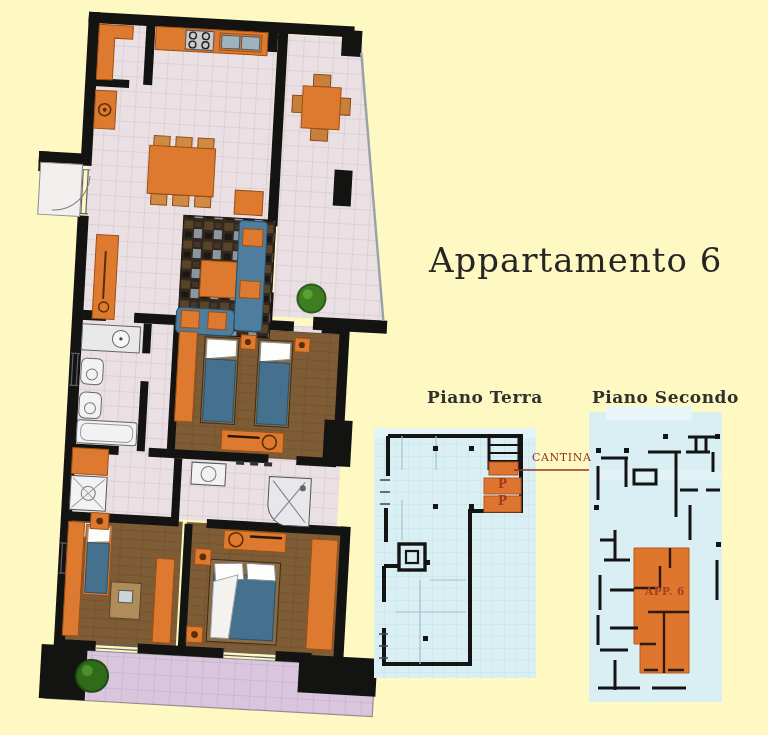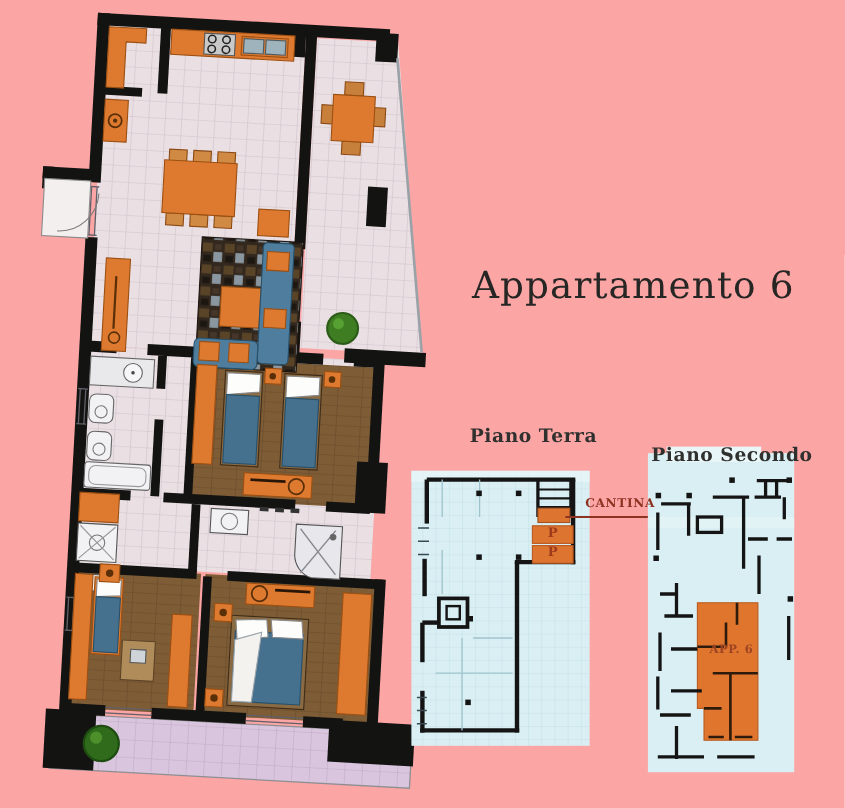--- a/index.html
+++ b/index.html
@@ -1,26 +1,26 @@
 <!DOCTYPE html>
 <html><head>
 <meta charset="utf-8">
 <style>
   html,body{margin:0;padding:0;}
-  .canvas{position:relative;width:768px;height:735px;background:#fca5a5;overflow:hidden;
+  .canvas{position:relative;width:768px;height:735px;background:#fef9c3;overflow:hidden;
           font-family:"DejaVu Serif","Liberation Serif",serif;}
   svg{position:absolute;display:block;}
   #main-plan{left:0;top:0;}
   #terra-plan{left:370px;top:425px;}
   #secondo-plan{left:585px;top:403px;}
   .title{position:absolute;left:429px;top:240px;font-size:34px;color:#262624;letter-spacing:1px;white-space:nowrap;}
   .plan-label{position:absolute;font-size:17px;color:#30302e;letter-spacing:.5px;white-space:nowrap;font-weight:bold;}
   #lbl-terra{left:427px;top:387px;}
-  #lbl-secondo{left:592px;top:404px;}
-  .cantina{position:absolute;left:532px;top:451px;font-size:11px;font-weight:bold;color:#8e3322;letter-spacing:.6px;}
+  #lbl-secondo{left:592px;top:387px;}
+  .cantina{position:absolute;left:532px;top:451px;font-size:11px;font-weight:normal;color:#8e3322;letter-spacing:.6px;}
   .pmark{position:absolute;width:37px;text-align:center;font-size:12px;font-weight:bold;color:#a03a1c;}
   #p1{left:484px;top:477px;}
   #p2{left:484px;top:494px;}
   .app6{position:absolute;left:645px;top:585px;font-size:10.5px;font-weight:bold;color:#9e4423;letter-spacing:.5px;}
 </style>
 </head>
 <body>
 
 <div class="canvas">
 

